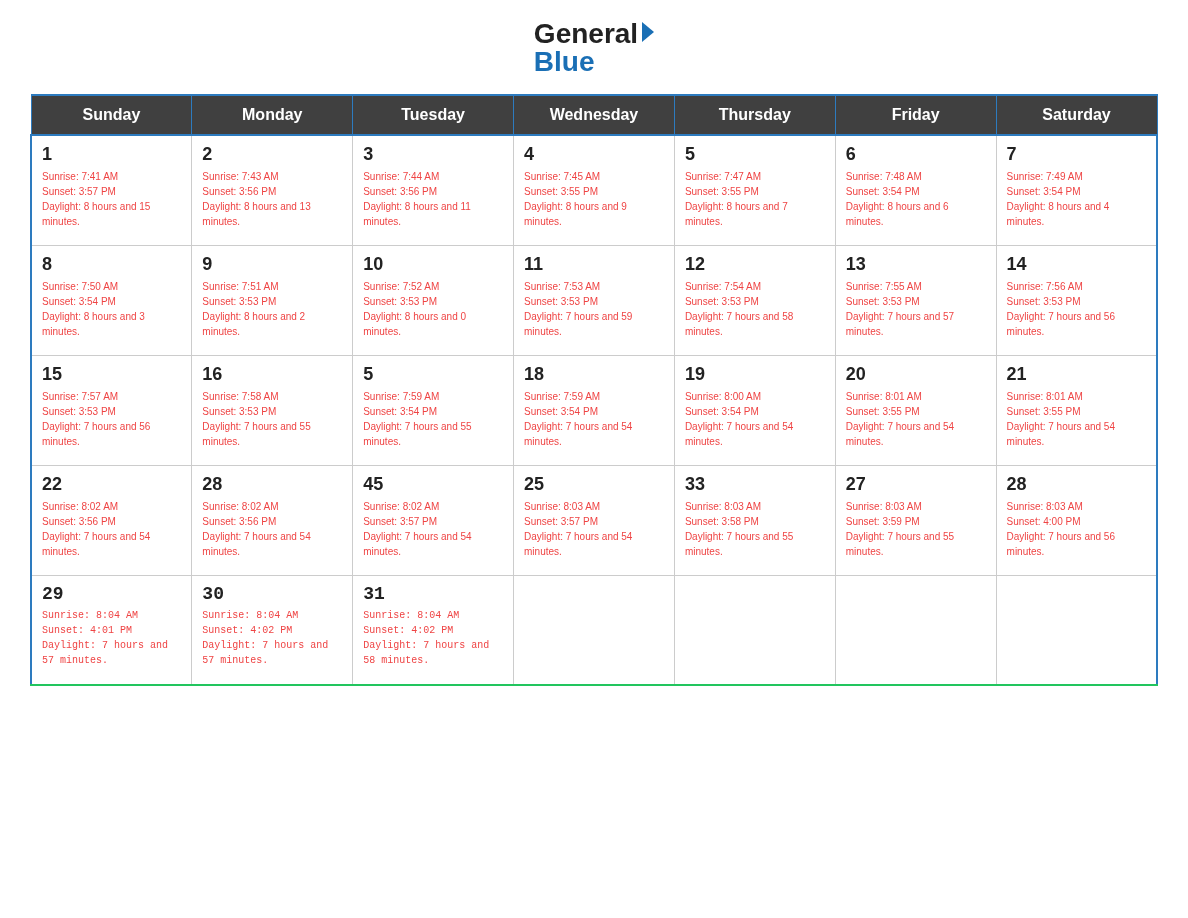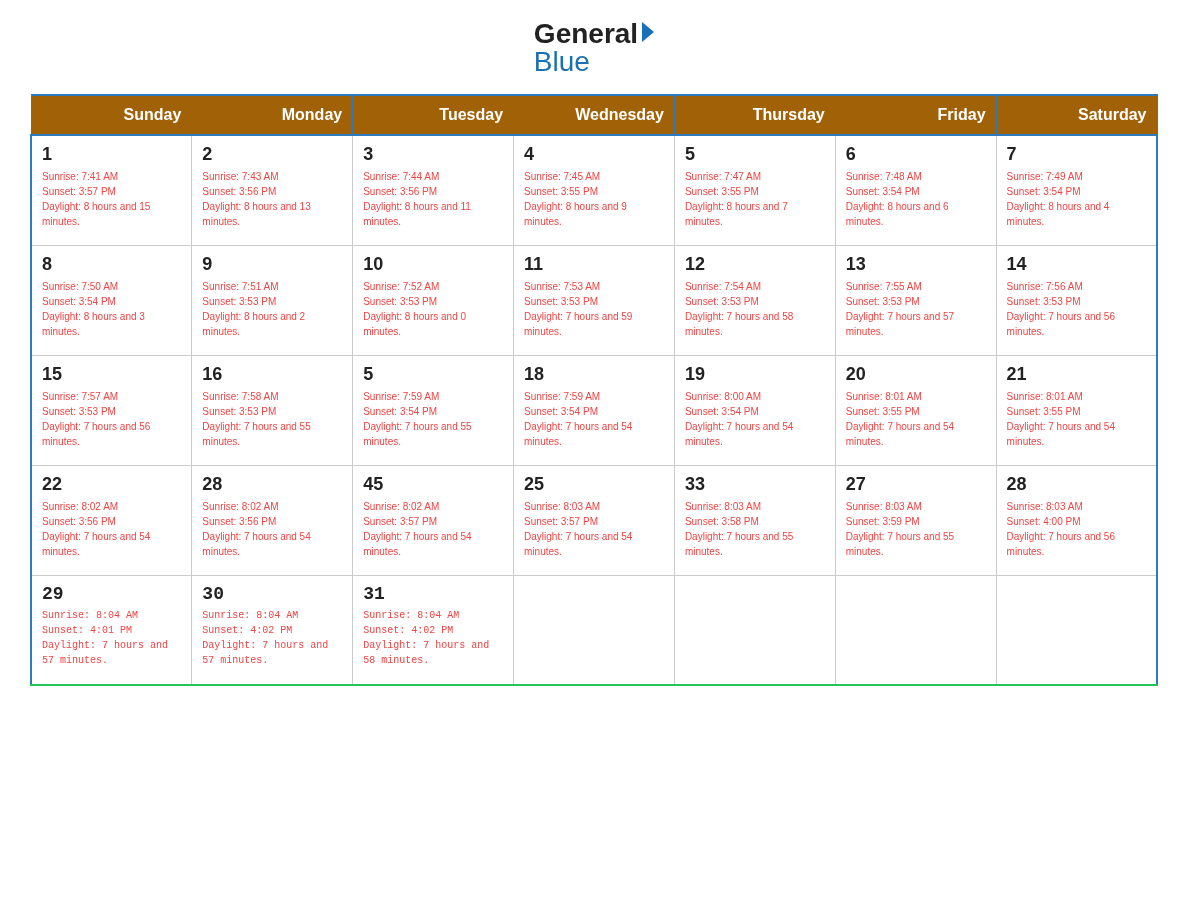--- a/index.html
+++ b/index.html
@@ -23,21 +23,21 @@
       align-items: flex-start;
     }
     .logo-general {
       font-size: 28px;
       font-weight: bold;
       color: #222;
       line-height: 1;
     }
     .logo-blue {
       font-size: 28px;
-      font-weight: normal;
+      font-weight: bold;
       color: #1a6fb5;
       line-height: 1;
     }
     .logo-arrow {
       display: inline-block;
       width: 0;
       height: 0;
       border-left: 12px solid #1a6fb5;
       border-top: 10px solid transparent;
       border-bottom: 10px solid transparent;
@@ -63,26 +63,26 @@
       font-size: 22px;
       color: #333;
       margin-top: 4px;
     }
     table {
       width: 100%;
       border-collapse: collapse;
       table-layout: fixed;
     }
     th {
-      background-color: #a16207;
+      background-color: #404040;
       color: #fff;
       font-size: 16px;
       font-weight: bold;
-      padding: 10px 10px;
-      text-align: right;
+      padding: 10px 18px;
+      text-align: center;
       border: 1px solid #2d7bbf;
     }
     td {
       vertical-align: top;
       padding: 8px 10px;
       border: 1px solid #ccc;
       font-size: 13px;
       color: #222;
       height: 110px;
       background: #fff;

